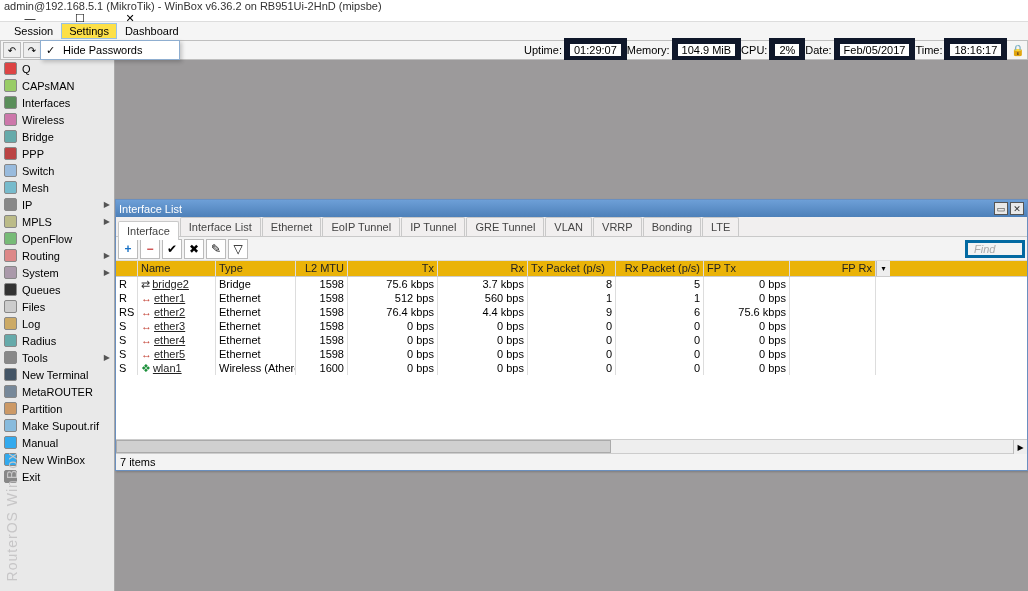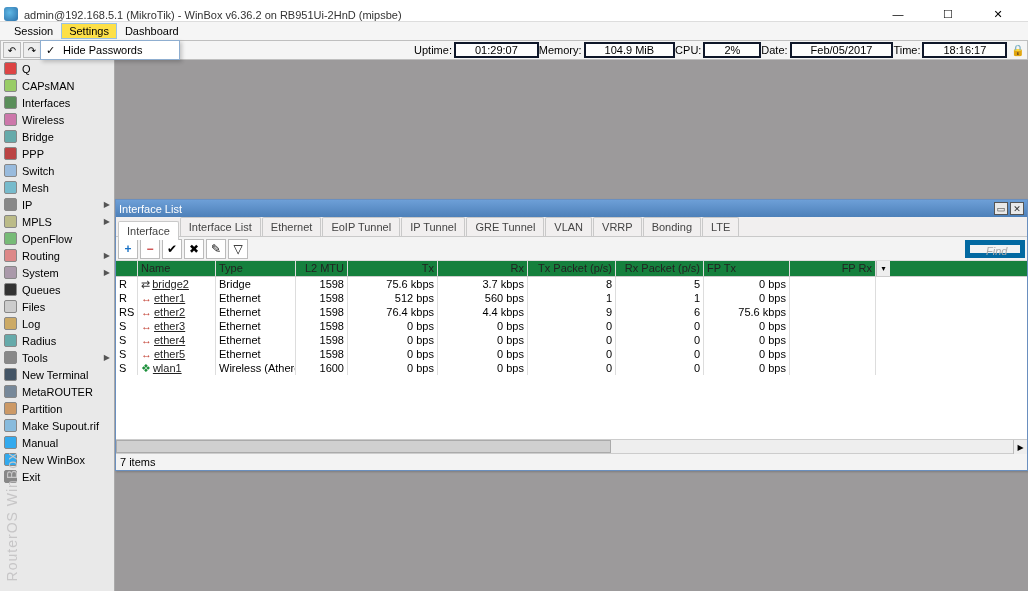--- a/index.html
+++ b/index.html
@@ -1,66 +1,66 @@
 <!DOCTYPE html>
 <html><head>
 <meta charset="utf-8">
 <style>
 * { box-sizing: border-box; margin: 0; padding: 0; font-family: "Tahoma", "Segoe UI", sans-serif; font-size: 11px; }
 body { width: 1028px; height: 591px; background: #fff; overflow: hidden; position: relative; }
-.titlebar { height: 22px; display: flex; align-items: flex-end; padding: 0 4px; background: #fff; border-bottom: 1px solid #ddd; }
+.titlebar { height: 22px; display: flex; align-items: flex-start; padding: 0 4px; background: #fff; border-bottom: 1px solid #ddd; flex-direction: column; }
 .titlebar .icon { width: 14px; height: 14px; border-radius: 3px; background: radial-gradient(circle at 40% 40%, #5fb8e6, #2b6fa8); margin-right: 6px; }
 .titlebar .title { flex: 1; color: #333; }
 .titlebar .winbtns { display: flex; gap: 14px; padding: 0 8px; }
 .titlebar .winbtn { width: 36px; text-align: center; cursor: default; }
 .menubar { height: 18px; display: flex; align-items: center; padding: 0 6px; background: #f5f5f5; }
 .menubar .menu { padding: 2px 8px; cursor: default; }
 .menubar .menu.open { background: #fde047; border: 1px solid #99c2e6; padding: 1px 7px; }
 .dropdown { position: absolute; top: 40px; left: 40px; width: 140px; background: #fff; border: 1px solid #8faed0; box-shadow: 2px 2px 4px rgba(0,0,0,0.2); z-index: 50; }
 .dropdown .item { display: flex; align-items: center; height: 18px; padding: 0 6px 0 22px; position: relative; }
 .dropdown .item.hover { background: #3a88c9; color: #fff; }
 .dropdown .check { position: absolute; left: 5px; }
 .toolbar { height: 20px; display: flex; align-items: center; border: 1px solid #bfbfbf; background: #f5f5f5; padding: 0 2px; }
 .toolbar .tbtn { width: 18px; height: 16px; border: 1px solid #bbb; background: #eee; margin-right: 2px; display: flex; align-items: center; justify-content: center; font-size: 10px; cursor: default; }
 .toolbar .spacer { flex: 1; }
 .toolbar .stat { }
-.toolbar .statval { border: 2px solid #0f172a; background: #fefefe; padding: 0 19px; margin-left: 2px; display: inline-block; min-width: 34px; }
+.toolbar .statval { border: 6px solid #0f172a; background: #fefefe; padding: 0 4px; margin-left: 2px; display: inline-block; min-width: 34px; }
 .toolbar .lock { margin-left: 4px; color: #d8b63e; }
 .workspace { position: relative; height: calc(100% - 60px); background: #9c9a9b; }
 .sidebar { position: absolute; left: 0; top: 0; bottom: 0; width: 115px; background: #e9e9e9; border-right: 1px solid #aaa; display: flex; flex-direction: column; }
 .sidebar .item { display: flex; align-items: center; height: 17px; padding: 0 4px; gap: 5px; cursor: default; }
 .sidebar .icon { width: 13px; height: 13px; display: inline-block; border: 1px solid #888; border-radius: 2px; }
 .sidebar .arrow { margin-left: auto; font-size: 8px; color: #555; }
 .watermark { position: absolute; left: 0; bottom: 6px; writing-mode: vertical-rl; transform: rotate(180deg); color: #c7c6c7; font-size: 14px; letter-spacing: 1px; padding: 4px; }
 .window { position: absolute; left: 115px; top: 139px; width: 913px; height: 272px; background: #fff; border: 1px solid #6a8fbf; box-shadow: 1px 1px 2px rgba(0,0,0,0.2); display: flex; flex-direction: column; }
 .window .titlebar2 { height: 17px; background: linear-gradient(#6d9fd7, #4d80b9); color: #fff; display: flex; align-items: center; padding: 0 3px; font-size: 11px; }
 .window .titlebar2 .title2 { flex: 1; }
 .window .titlebar2 .wbtn { width: 14px; height: 13px; background: #e9e9e9; border: 1px solid #555; color: #333; display: flex; align-items: center; justify-content: center; margin-left: 2px; font-size: 9px; cursor: default; }
 .tabs { height: 20px; display: flex; align-items: flex-end; background: #f1efef; border-bottom: 1px solid #c9c9c9; padding-left: 2px; }
 .tabs .tab { padding: 3px 8px; border: 1px solid #c9c9c9; border-bottom: none; background: #f1efef; margin-right: 1px; border-radius: 2px 2px 0 0; color: #444; cursor: default; }
 .tabs .tab.active { background: #fff; position: relative; top: 4px; }
 .wtoolbar { height: 24px; display: flex; align-items: center; background: #f3f3f3; border-bottom: 1px solid #ddd; padding: 2px; gap: 2px; }
 .wtoolbar .btn { width: 20px; height: 20px; border: 1px solid #bbb; background: #fff; display: flex; align-items: center; justify-content: center; font-size: 12px; cursor: default; }
 .wtoolbar .btn.add { color: #1770c4; font-weight: bold; }
 .wtoolbar .btn.rem { color: #c44; font-weight: bold; }
 .wtoolbar .spacer { flex: 1; }
-.wtoolbar .find { width: 60px; height: 18px; border: 5px solid #0369a1; padding: 0 16px; color: #aaa; font-style: italic; }
-.gridhead { display: flex; height: 16px; background: #15803d; border-bottom: 1px solid #ccc; }
+.wtoolbar .find { width: 60px; height: 18px; border: 3px solid #0369a1; padding: 0 6px; color: #aaa; font-style: italic; }
+.gridhead { display: flex; height: 16px; background: #eab308; border-bottom: 1px solid #ccc; }
 .gridhead .col, .row .cell { border-right: 1px solid #ddd; padding: 1px 3px; overflow: hidden; white-space: nowrap; }
 .gridhead .col { color: #222; }
 .gridhead .vbtn { width: 14px; background: #eee; border-left: 1px solid #bbb; display: flex; align-items: center; justify-content: center; font-size: 8px; }
 .gridbody { flex: 1; overflow: hidden; background: #fff; }
 .row { display: flex; height: 14px; }
 .cell.num { text-align: right; }
 .statusbar { height: 17px; border-top: 1px solid #ccc; display: flex; align-items: center; padding: 0 4px; background: #f3f3f3; }
 .hscroll { height: 14px; background: #eee; border-top: 1px solid #ccc; position: relative; }
 .hscroll .track { position: absolute; left: 0; right: 14px; top: 0; bottom: 0; }
 .hscroll .thumb1 { position: absolute; left: 0; width: 495px; top: 0; bottom: 0; background: #d0d0d0; border: 1px solid #aaa; }
 .hscroll .rarr { position: absolute; right: 0; top: 0; width: 14px; height: 14px; background: #eee; border-left: 1px solid #bbb; display: flex; align-items: center; justify-content: center; font-size: 8px; }
-.c-flag{width:22px;} .c-name{width:78px;} .c-type{width:80px;} .c-l2{width:52px;text-align:right;} .c-tx{width:90px;text-align:right;} .c-rx{width:90px;text-align:right;} .c-txp{width:88px;text-align:right;} .c-rxp{width:88px;text-align:right;} .c-fptx{width:86px;text-align:left;} .c-fprx{width:86px;text-align:right;}
+.c-flag{width:22px;} .c-name{width:78px;} .c-type{width:80px;} .c-l2{width:52px;text-align:right;} .c-tx{width:90px;text-align:right;} .c-rx{width:90px;text-align:right;} .c-txp{width:88px;} .c-rxp{width:88px;text-align:right;} .c-fptx{width:86px;text-align:left;} .c-fprx{width:86px;text-align:right;}
 .ifname { color: #222; text-decoration: underline; }
 .ifarrow { color: #c0392b; margin-right: 2px; }
 .ifarrow.bridge { color: #333; }
 .ifarrow.wlan { color: #1b8f3a; }
 </style>
 </head>
 <body>
 
 <div class="titlebar">
   <span class="icon"></span>

